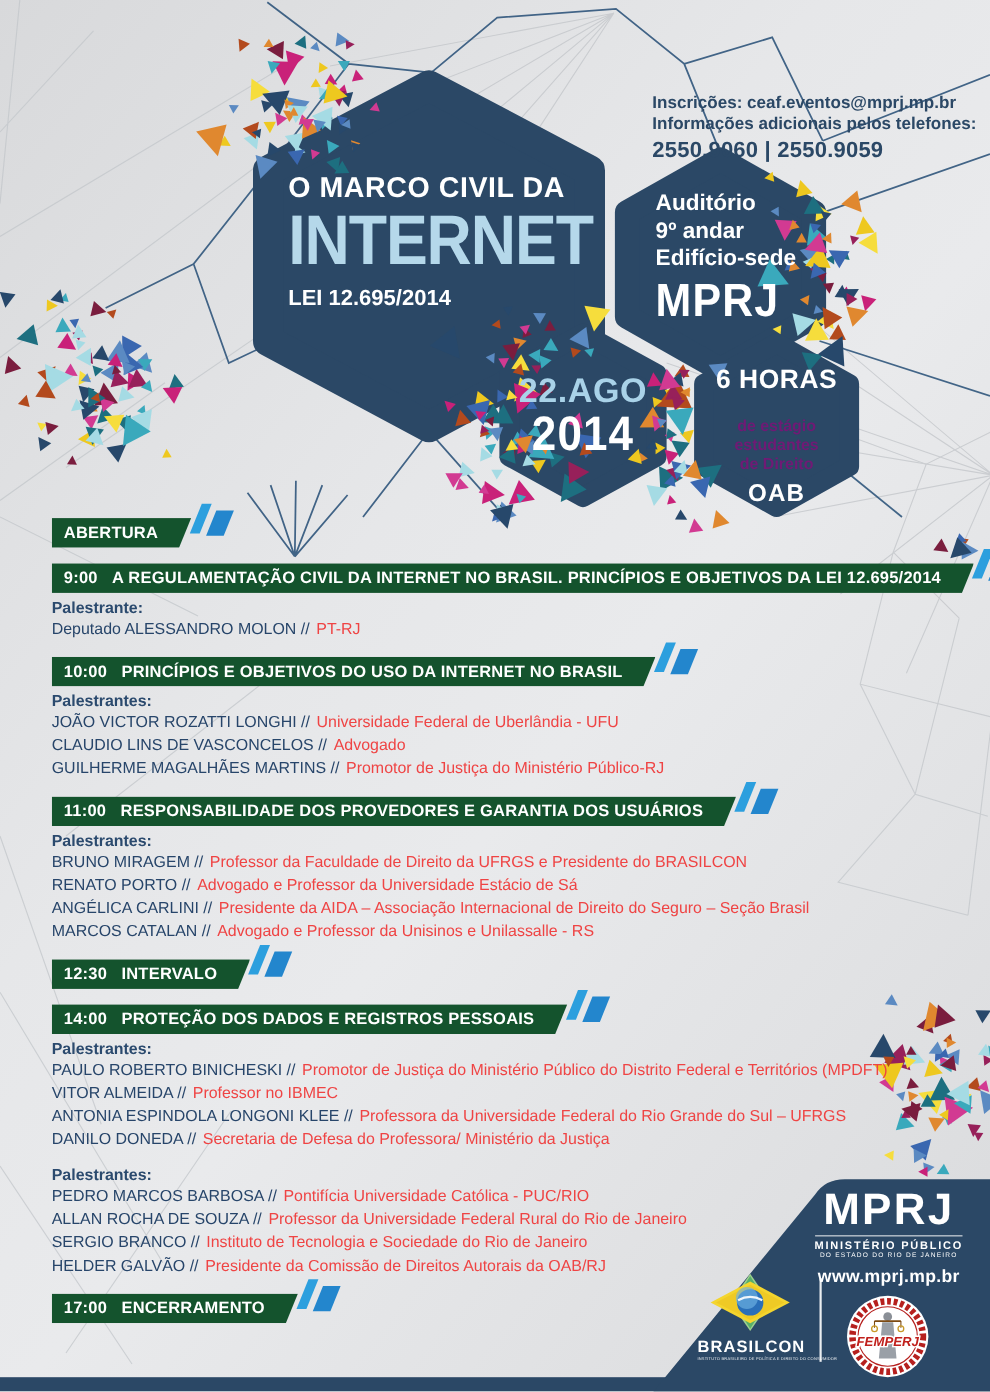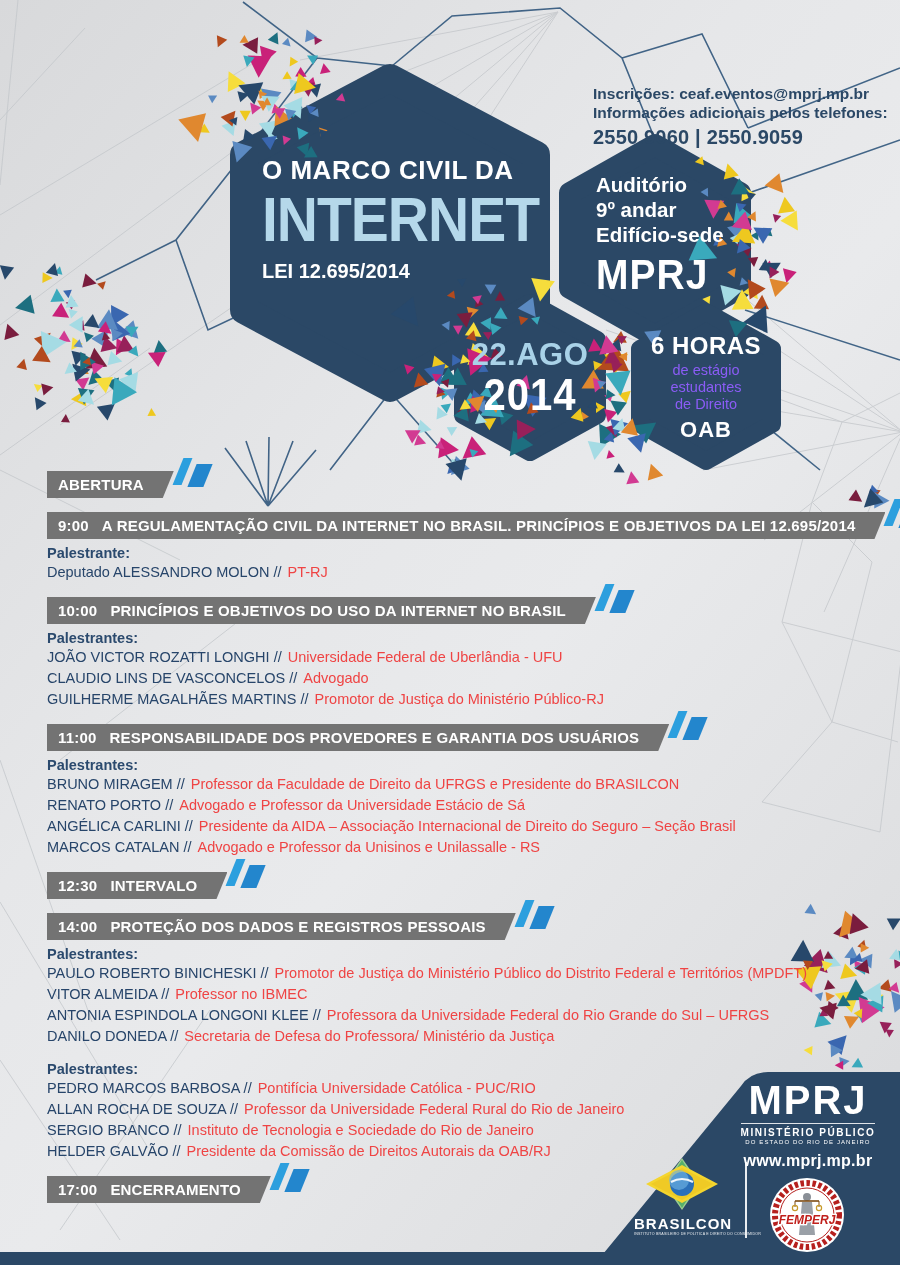--- a/index.html
+++ b/index.html
@@ -22,29 +22,29 @@
   .hex-main .t2{font-size:57px;font-weight:bold;color:#b5d8ea;letter-spacing:-1px;line-height:1.02;transform:scaleY(1.12);transform-origin:left top;}
   .hex-main .t3{font-size:20px;font-weight:bold;line-height:1.3;margin-top:14px;}
   .hex-venue{left:596px;top:172px;color:#fff;}
   .hex-venue .v-line{font-size:20.5px;font-weight:bold;line-height:1.23;}
   .hex-venue .v-org{font-size:39px;font-weight:bold;letter-spacing:1px;margin-top:3px;transform:scaleY(1.08);transform-origin:left top;}
   .hex-date{left:460px;top:337px;width:140px;text-align:center;}
   .hex-date .d1{font-size:31px;font-weight:bold;color:#a9d2e8;letter-spacing:.5px;}
   .hex-date .d2{font-size:40px;font-weight:bold;color:#fff;letter-spacing:1px;line-height:1.0;transform:scaleY(1.1);transform-origin:center top;}
   .hex-hours{left:638px;top:332px;width:136px;text-align:center;}
   .hex-hours .h1{font-size:24px;font-weight:bold;color:#fff;letter-spacing:.5px;}
-  .hex-hours .h-sub{font-size:14.5px;font-weight:normal;color:#8b5cf6;line-height:1.18;margin-top:2px;}
+  .hex-hours .h-sub{font-size:14.5px;font-weight:bold;color:#701a75;line-height:1.18;margin-top:20px;}
   .hex-hours .h-org{font-size:22px;font-weight:bold;color:#fff;margin-top:4px;letter-spacing:1px;}
 
   
   .sched{left:47px;top:471px;width:812px;}
   .section{margin-bottom:14px;}
   .banner-wrap{position:relative;display:inline-block;}
   .banner{
-    background:#737373;color:#fff;height:27px;display:flex;align-items:center;
+    background:#14532d;color:#fff;height:27px;display:flex;align-items:center;
     padding:0 30px 0 11px;font-weight:bold;font-size:15px;letter-spacing:.2px;white-space:nowrap;
     clip-path:polygon(0 0,100% 0,calc(100% - 11px) 100%,0 100%);
   }
   .banner .time{margin-right:13px;}
   .slashes{position:absolute;right:-34px;top:-13px;display:flex;}
   .slashes i{display:block;background:#2c9fde;transform:skewX(-22deg);}
   .slashes i.s1{width:9px;height:27px;margin-right:5px;}
   .slashes i.s2{width:16px;height:23px;margin-top:6px;background:#2386cd;}
   .sp-label{color:#2b4a6e;font-weight:bold;font-size:14.5px;margin:6px 0 1px;line-height:16px;}
   ul.speakers{list-style:none;margin:1px 0 0;padding:0;}

